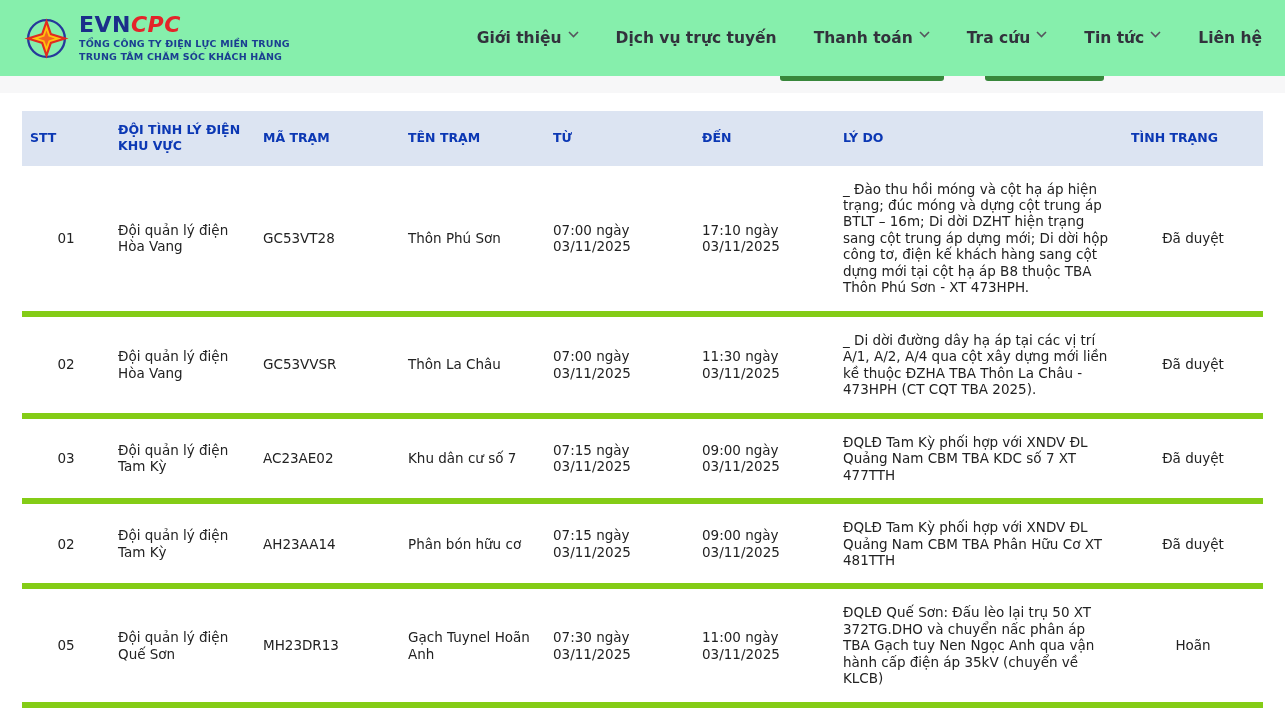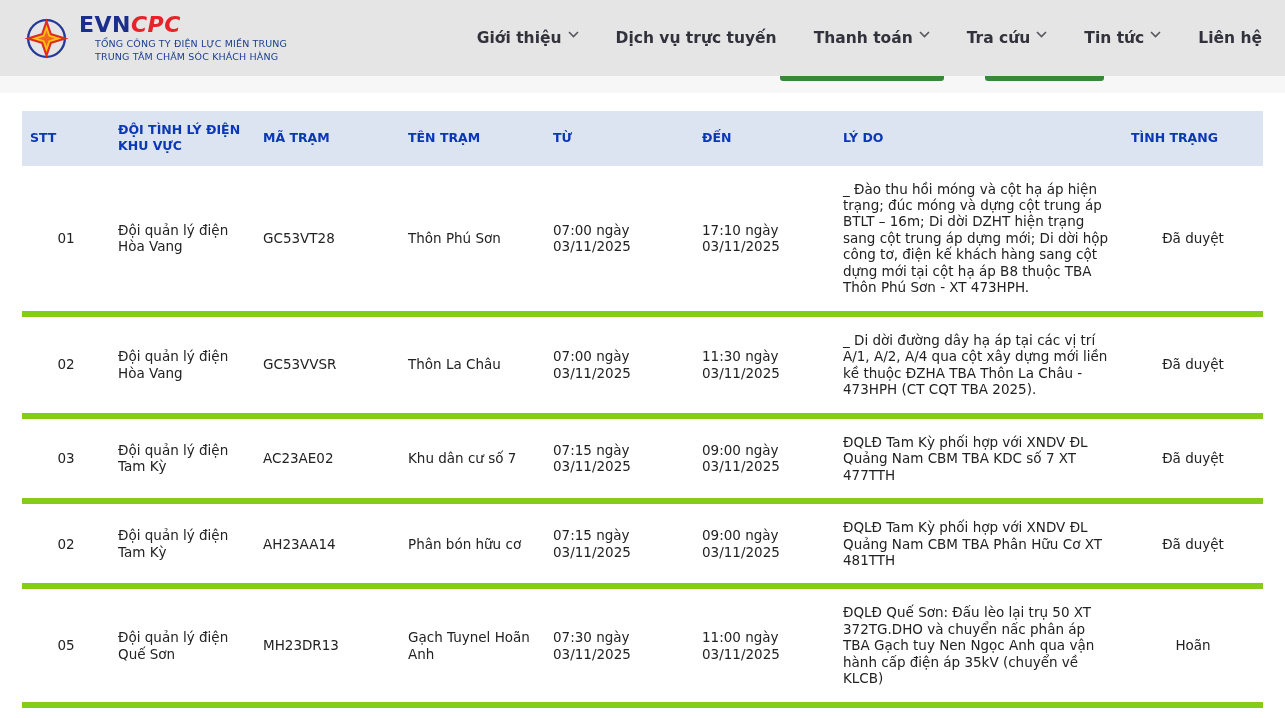--- a/index.html
+++ b/index.html
@@ -1,28 +1,28 @@
 <!DOCTYPE html>
 <html><head>
 <meta charset="utf-8">
 <style>
   * { margin:0; padding:0; box-sizing:border-box; }
   html,body { width:1285px; height:718px; overflow:hidden; background:#fff;
     font-family:"DejaVu Sans","Liberation Sans",sans-serif; }
 
   
-  .site-header { height:76px; background:#e5e5e5; display:flex; align-items:center;
+  .site-header { height:76px; background:#86efac; display:flex; align-items:center;
     padding:0 23px; position:relative; z-index:2; }
   .logo { display:flex; align-items:center; gap:9px; cursor:pointer; }
   .logo-icon { width:47px; height:47px; flex:0 0 auto; }
   .logo-title { font-size:22px; font-weight:bold; letter-spacing:.5px; line-height:1; }
   .logo-title .evn { color:#1b2e8a; }
   .logo-title .cpc { color:#e42429; font-style:italic; }
-  .logo-sub { font-size:9.5px; font-weight:normal; color:#1b3e91; margin-top:2px;
-    letter-spacing:.15px; white-space:nowrap;margin-left:16px; }
+  .logo-sub { font-size:9.5px; font-weight:bold; color:#1b3e91; margin-top:2px;
+    letter-spacing:.15px; white-space:nowrap; }
   .main-nav { margin-left:auto; display:flex; align-items:center; gap:37px; }
   .nav-item { display:flex; align-items:flex-start; gap:6px; text-decoration:none;
     color:#32323c; font-size:15.5px; font-weight:bold; white-space:nowrap; cursor:pointer; }
   .chev { width:11px; height:7px; margin-top:2px; }
 
   
   .subheader { height:17px; background:#f7f7f8; position:relative; }
   .green-btn-edge { position:absolute; top:-2px; height:7px; background:#38873b;
     border-radius:0 0 3px 3px; cursor:pointer; }
   .green-btn-edge.one { left:780px; width:164px; }

